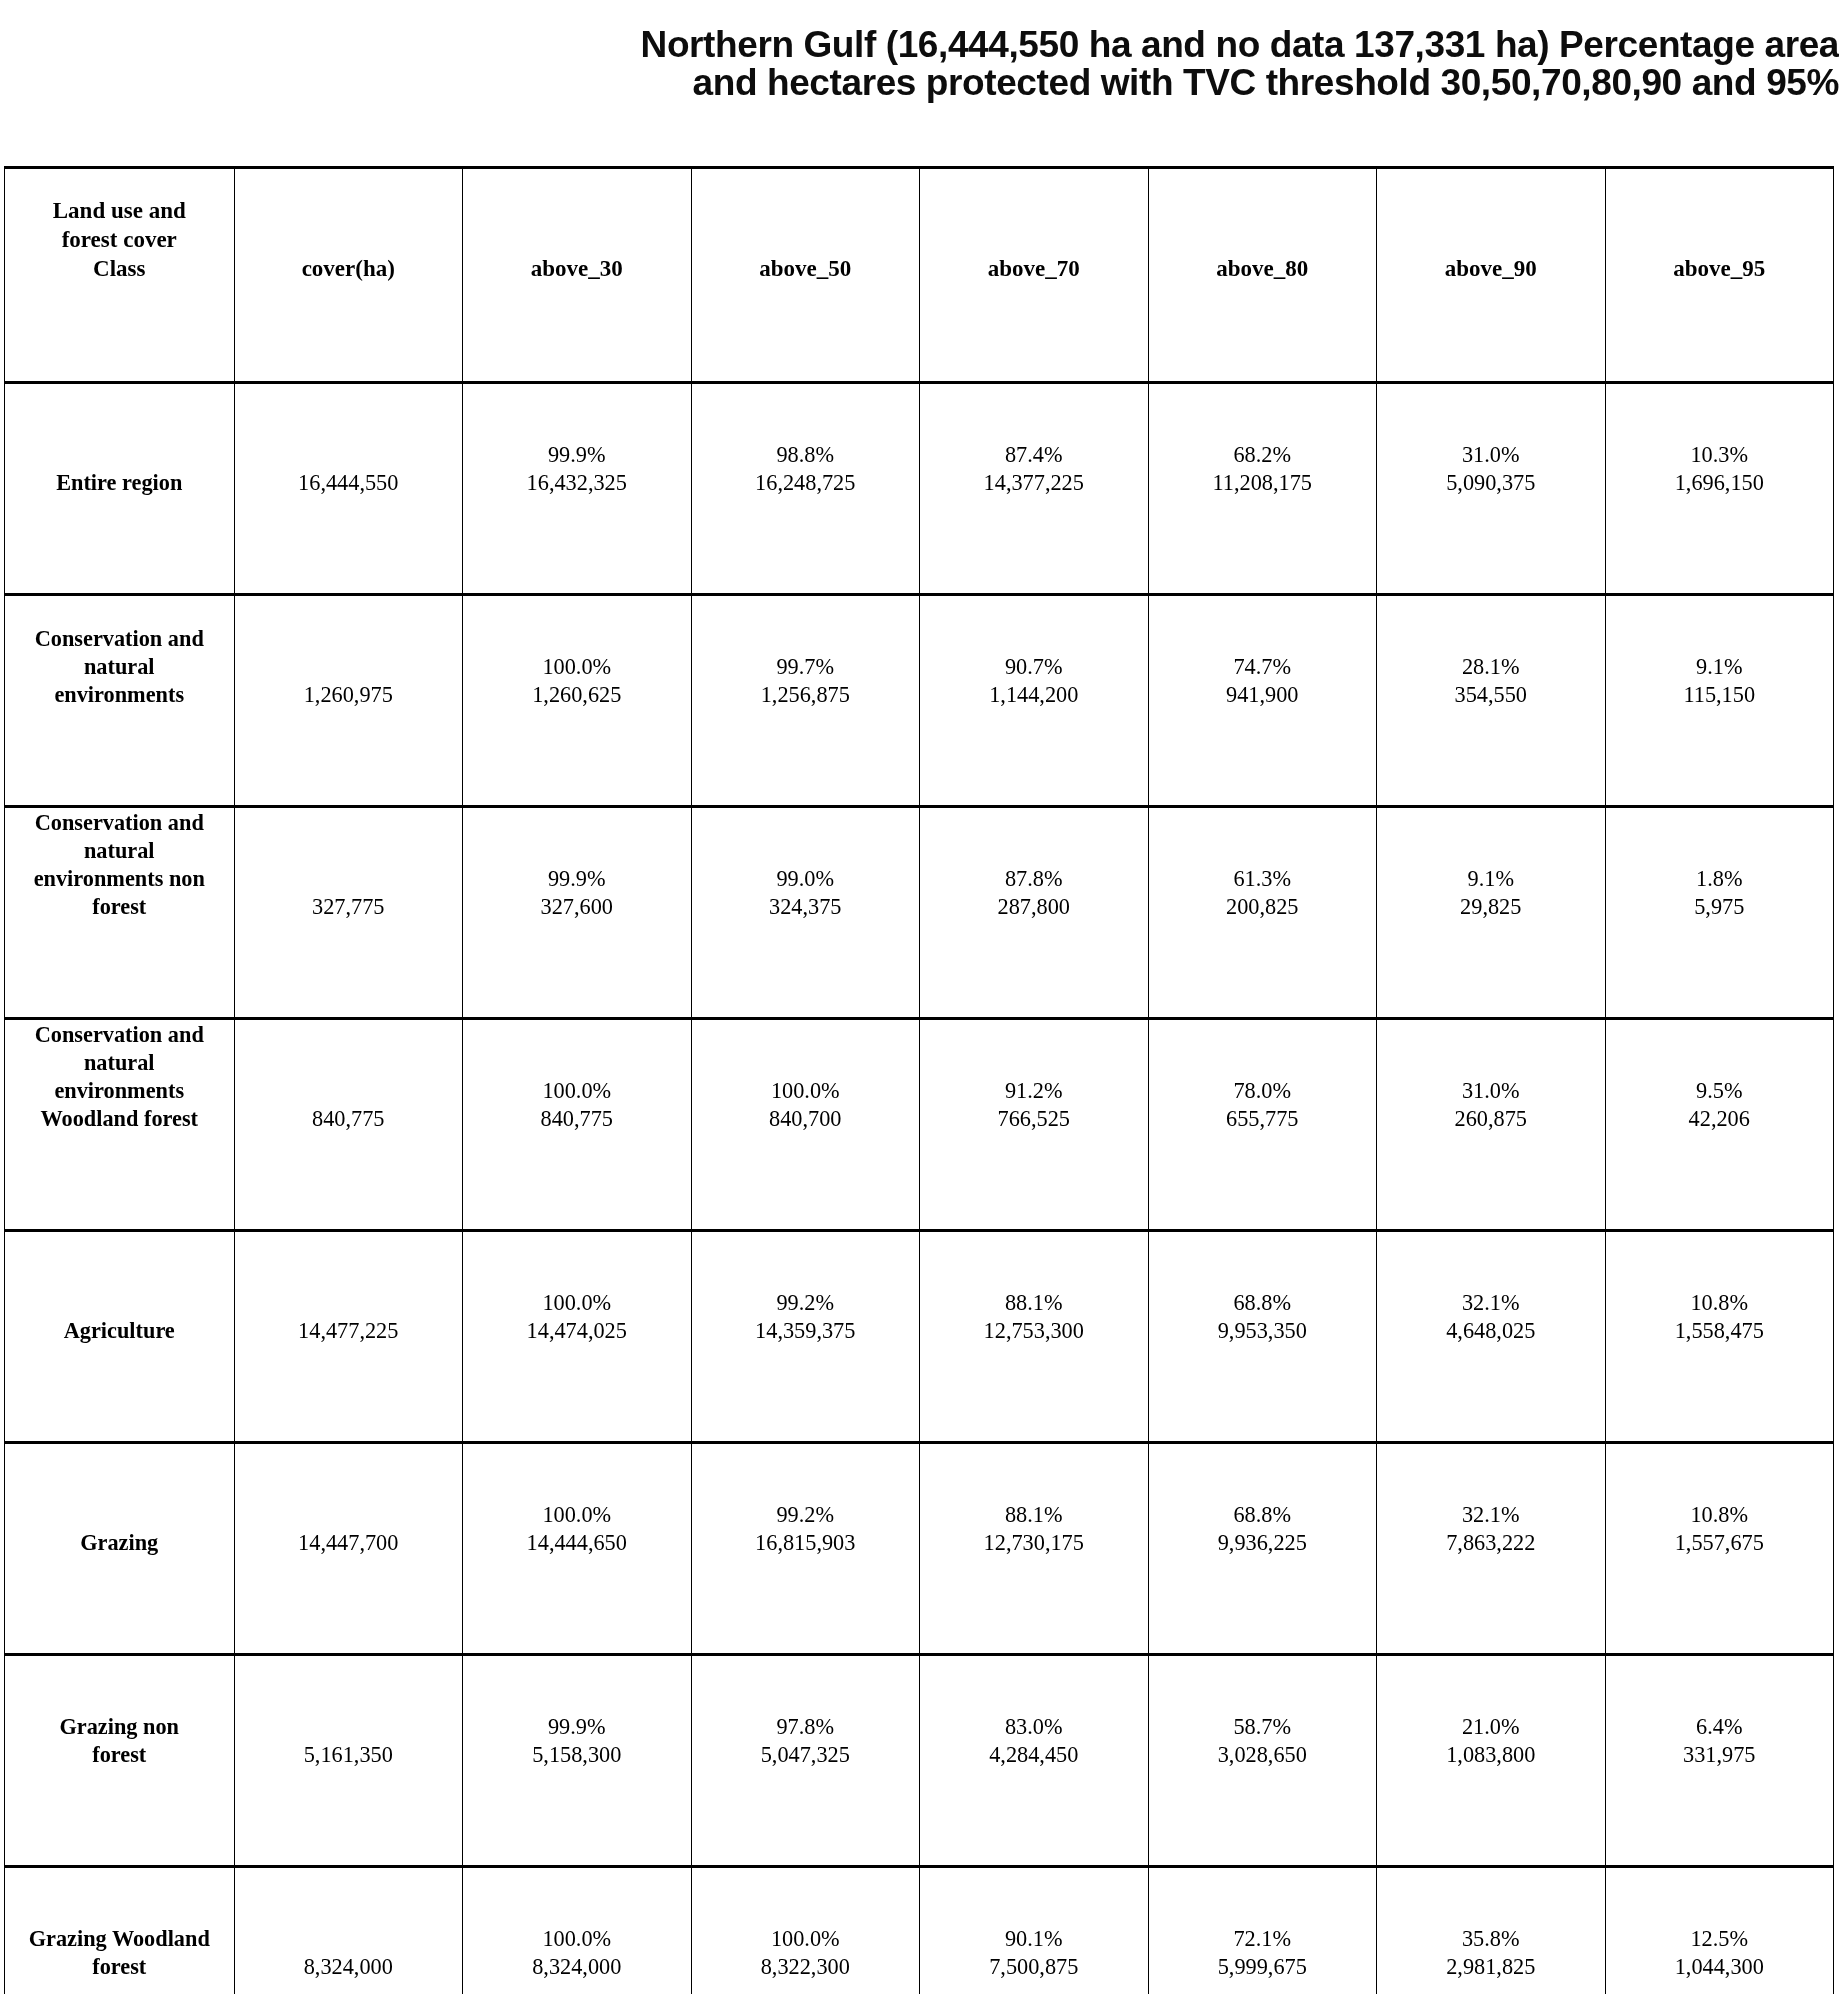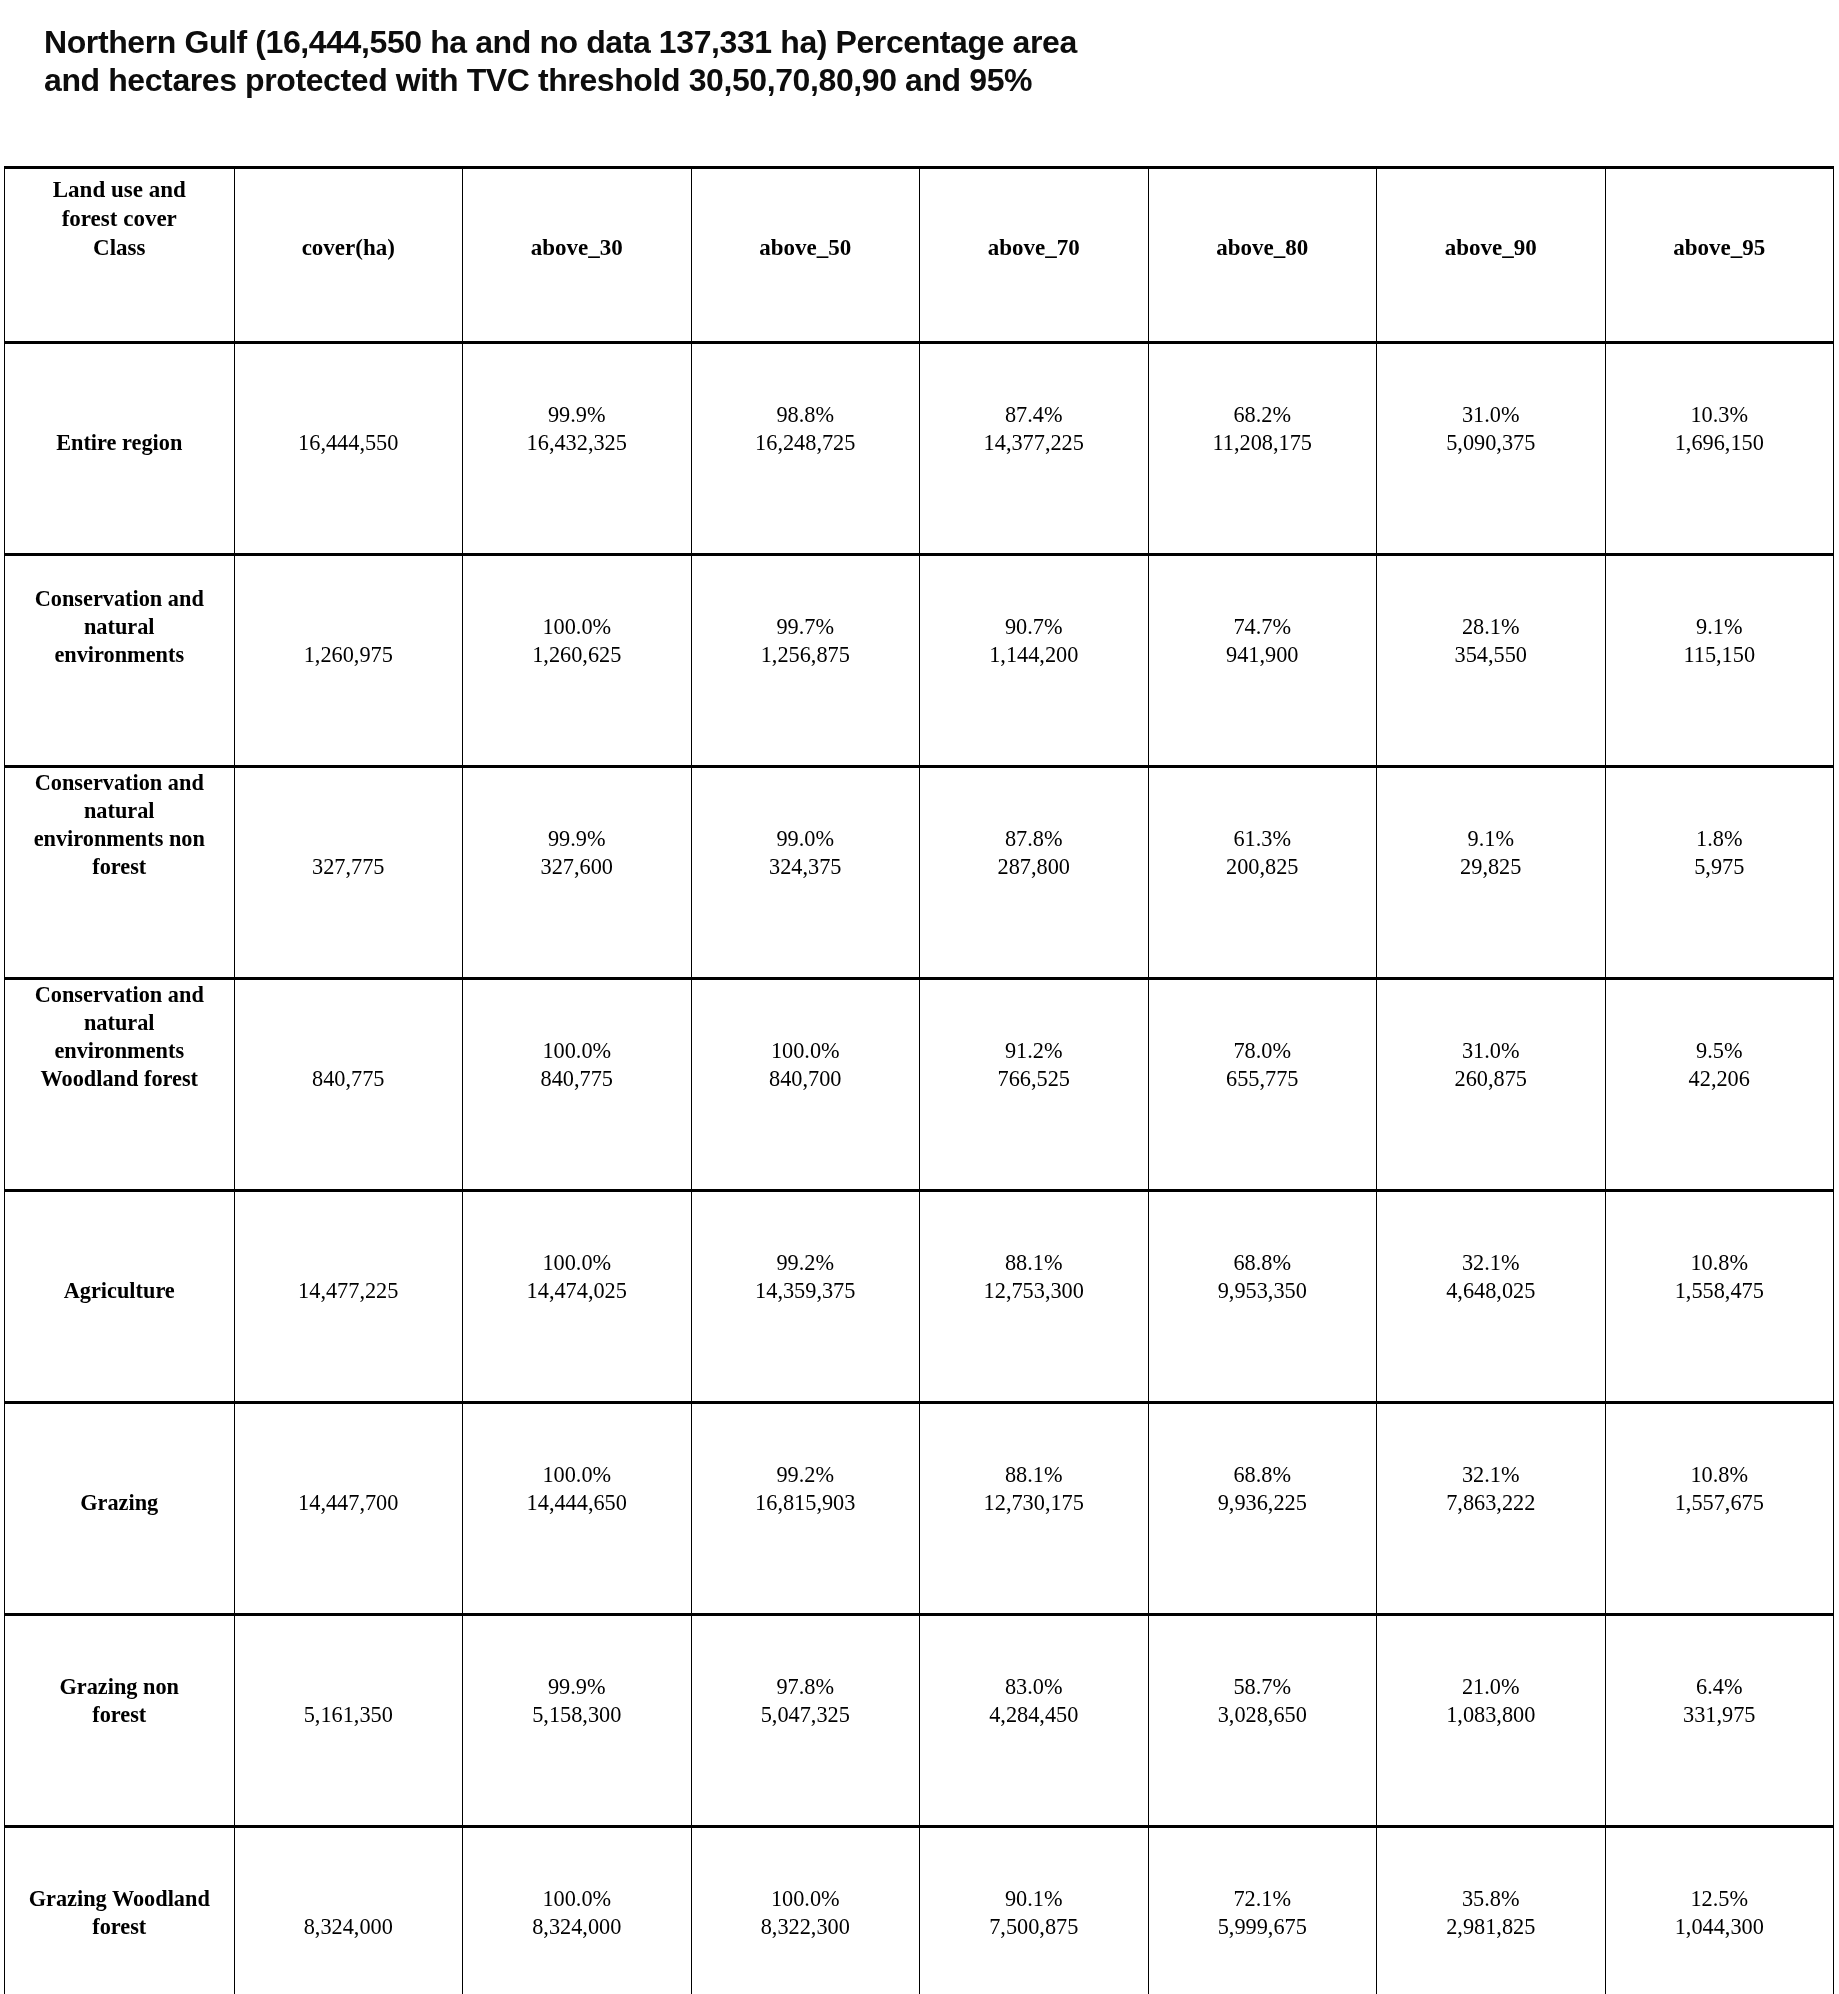--- a/index.html
+++ b/index.html
@@ -1,29 +1,29 @@
 <!DOCTYPE html>
 <html style="font-size:6.4px"><head>
 <meta charset="utf-8">
 <style>
   html,body{margin:0;padding:0;background:#ffffff;}
   .page{position:relative;width:1839px;height:2549px;background:#fff;overflow:hidden;
         font-family:"Liberation Serif",serif;color:#000;}
 
   
-  .title{position:absolute;top:1.6px;left:0;right:0;text-align:left;
+  .title{position:absolute;top:1.6px;left:0;right:0;text-align:right;
          font-family:"Liberation Sans",sans-serif;font-weight:bold;
-         font-size:32px;line-height:38px;color:#0d0d0d;letter-spacing:-0.4px;margin-left:44px;}
+         font-size:37px;line-height:38px;color:#0d0d0d;letter-spacing:-0.4px;margin-left:44px;}
 
   
   .tbl{position:absolute;left:4px;top:166px;width:1828px;
        border:1.6px solid #000;border-top-width:3.2px;border-bottom-width:3.2px;}
   .row{display:grid;grid-template-columns:repeat(8,1fr);height:209px;position:relative;
        border-top:3.2px solid #000;}
-  .row.head{height:172px;border-top:none;}
+  .row.head{height:212px;border-top:none;}
   .cell{position:relative;border-left:1.6px solid #000;}
   .cell.first{border-left:none;}
   .anchor{position:absolute;left:3.2px;right:3.2px;bottom:46%;text-align:center;
           font-size:22.3px;line-height:28px;white-space:pre-line;}
   .row.head .anchor{font-weight:bold;font-size:23px;line-height:29px;}
   .class-cell .anchor{font-weight:bold;}
   .pct,.ha{display:block;}
 </style>
 </head>
 <body>

